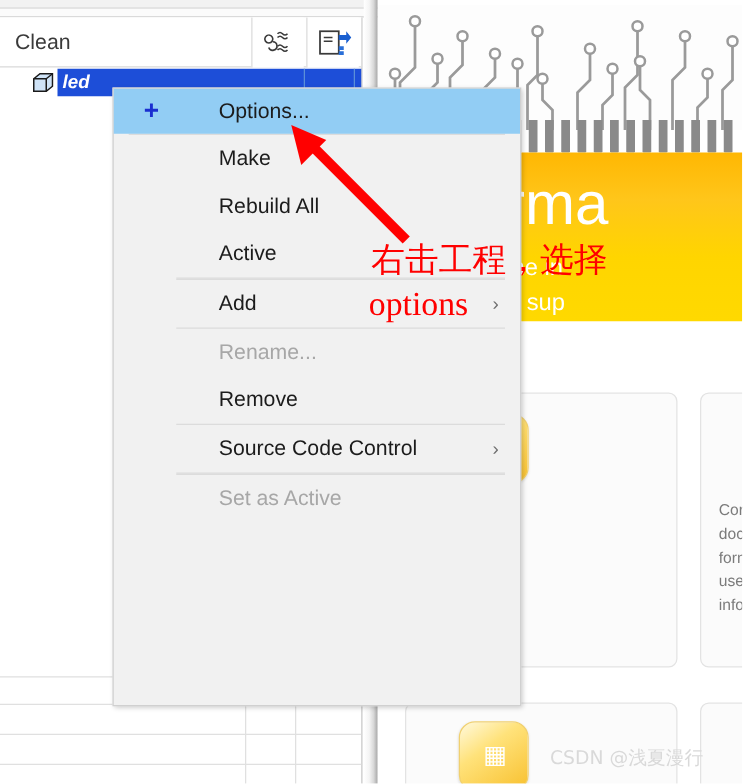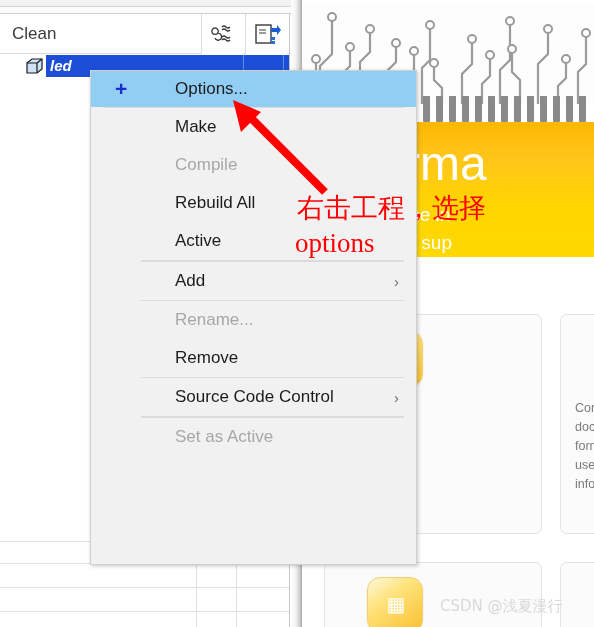--- a/index.html
+++ b/index.html
@@ -349,23 +349,20 @@
 
     <div class="mi sel">
       <span class="plus-icon">+</span>
       <span class="mlabel">Options...</span>
     </div>
     <div class="msep full"></div>
 
     <div class="mi">
       <span class="mlabel">Make</span>
     </div>
-    <div class="mi dim">
-      <span class="mlabel">Compile</span>
-    </div>
     <div class="mi">
       <span class="mlabel">Rebuild All</span>
     </div>
     <div class="mi">
       <span class="mlabel">Active</span>
     </div>
     <div class="msep"></div>
 
     <div class="msep"></div>
 

